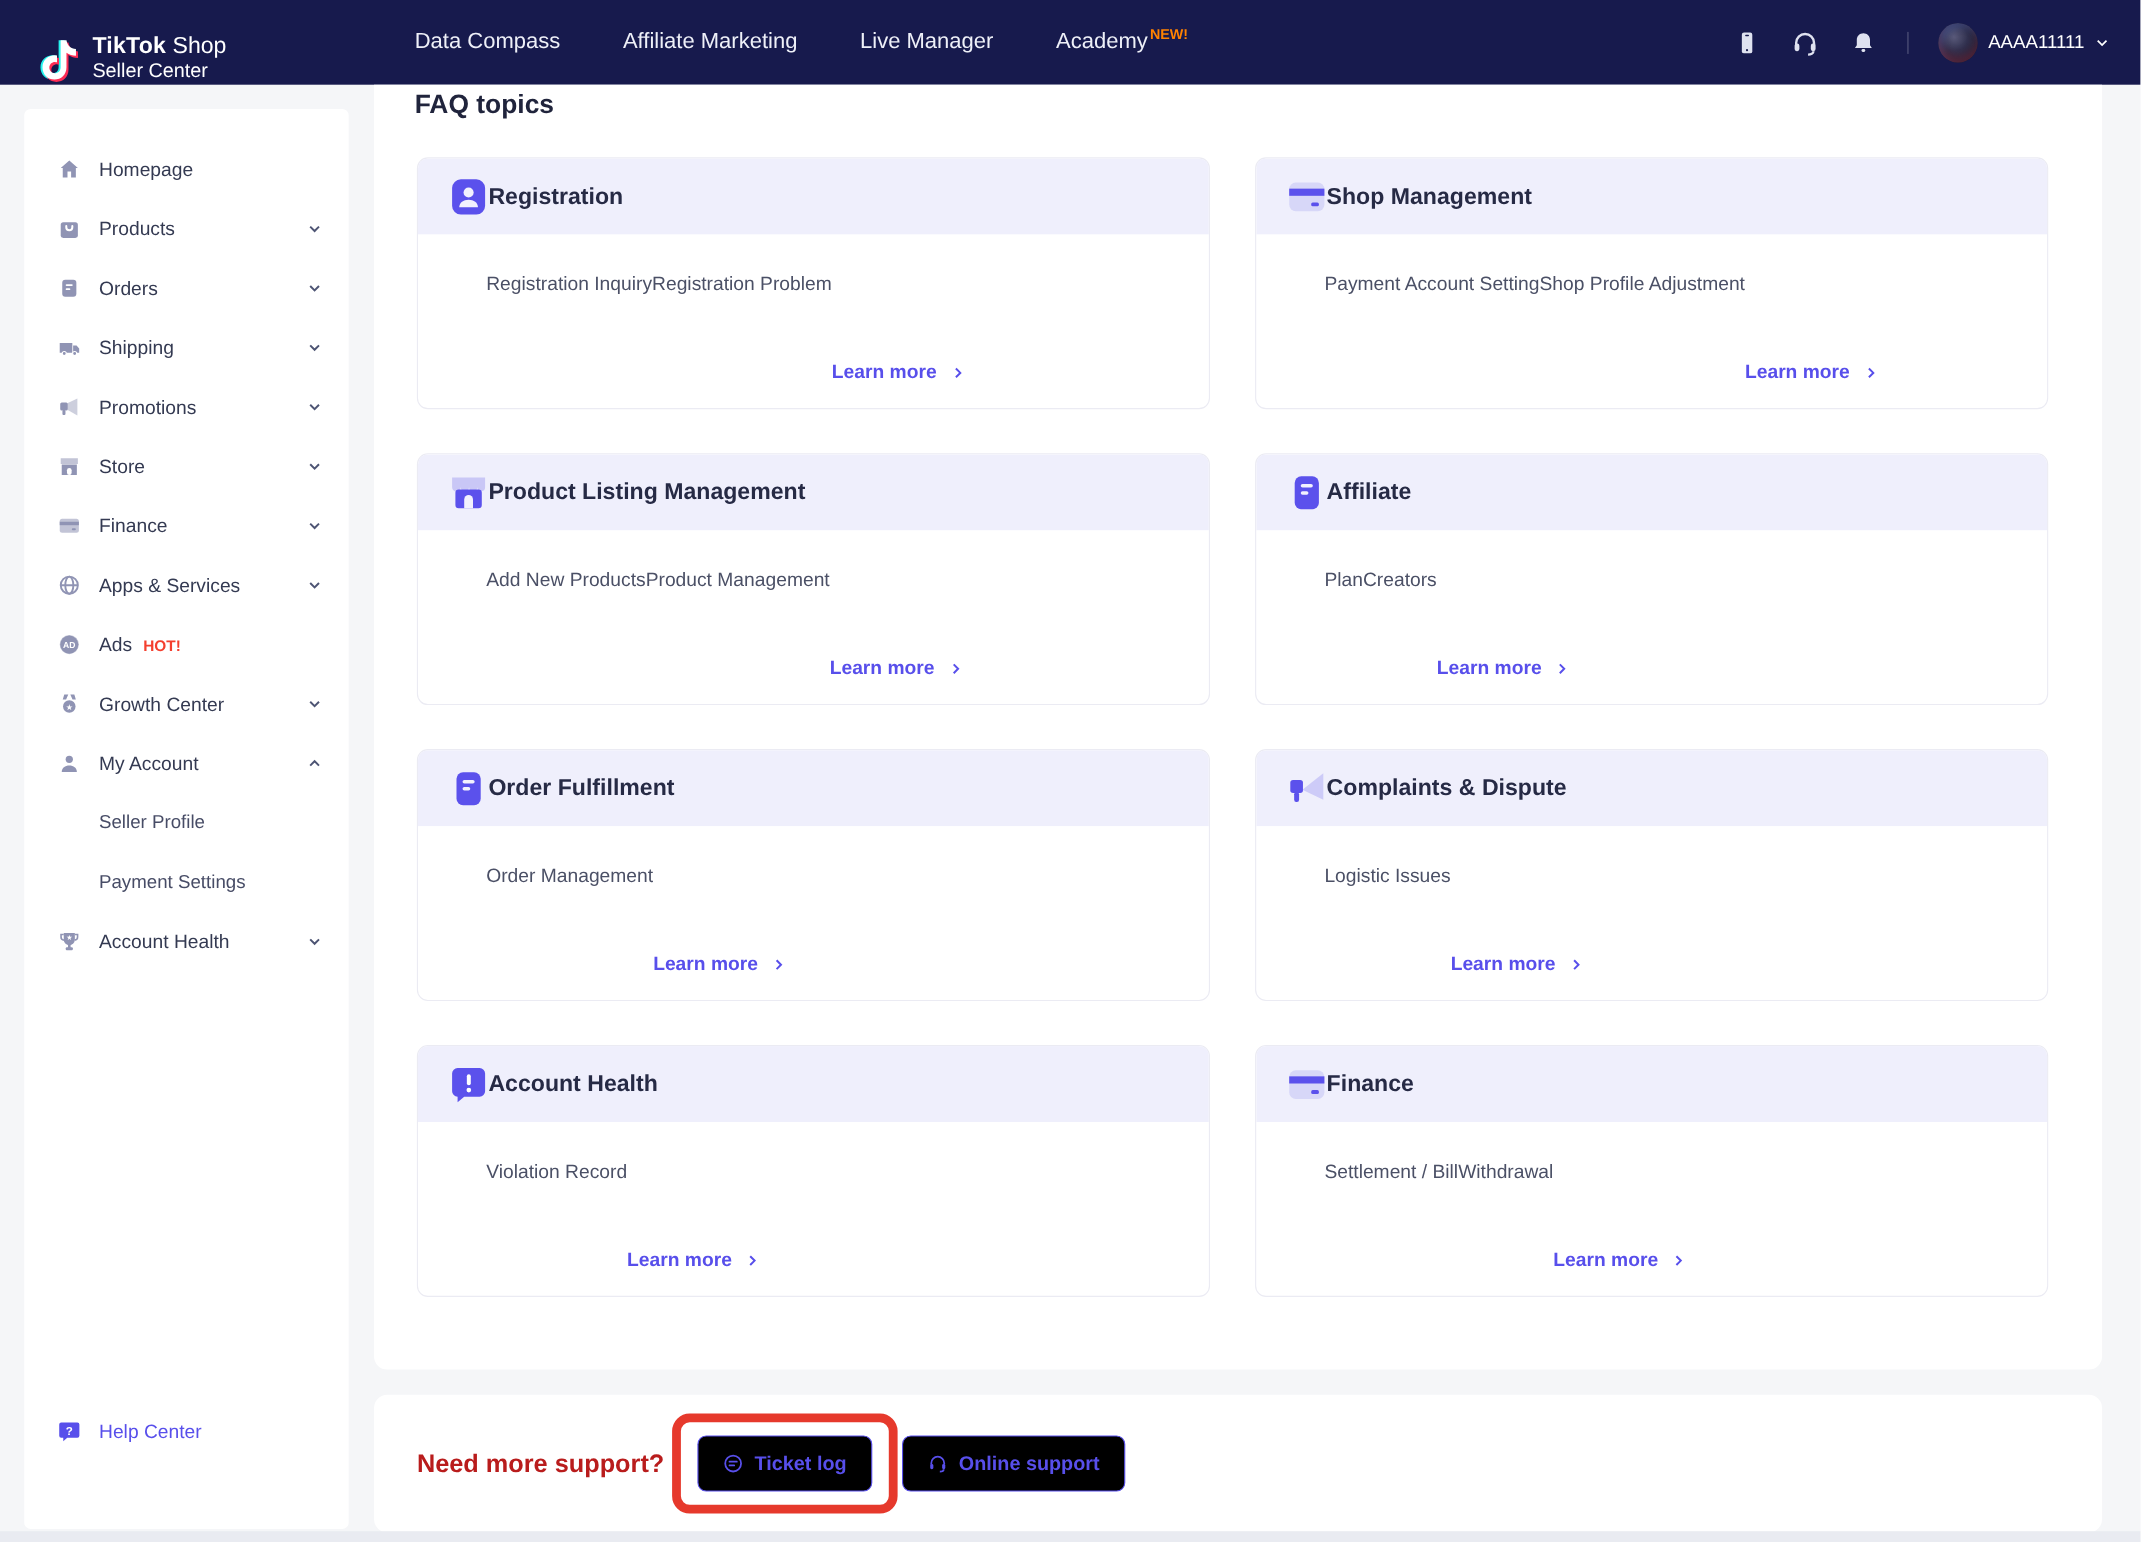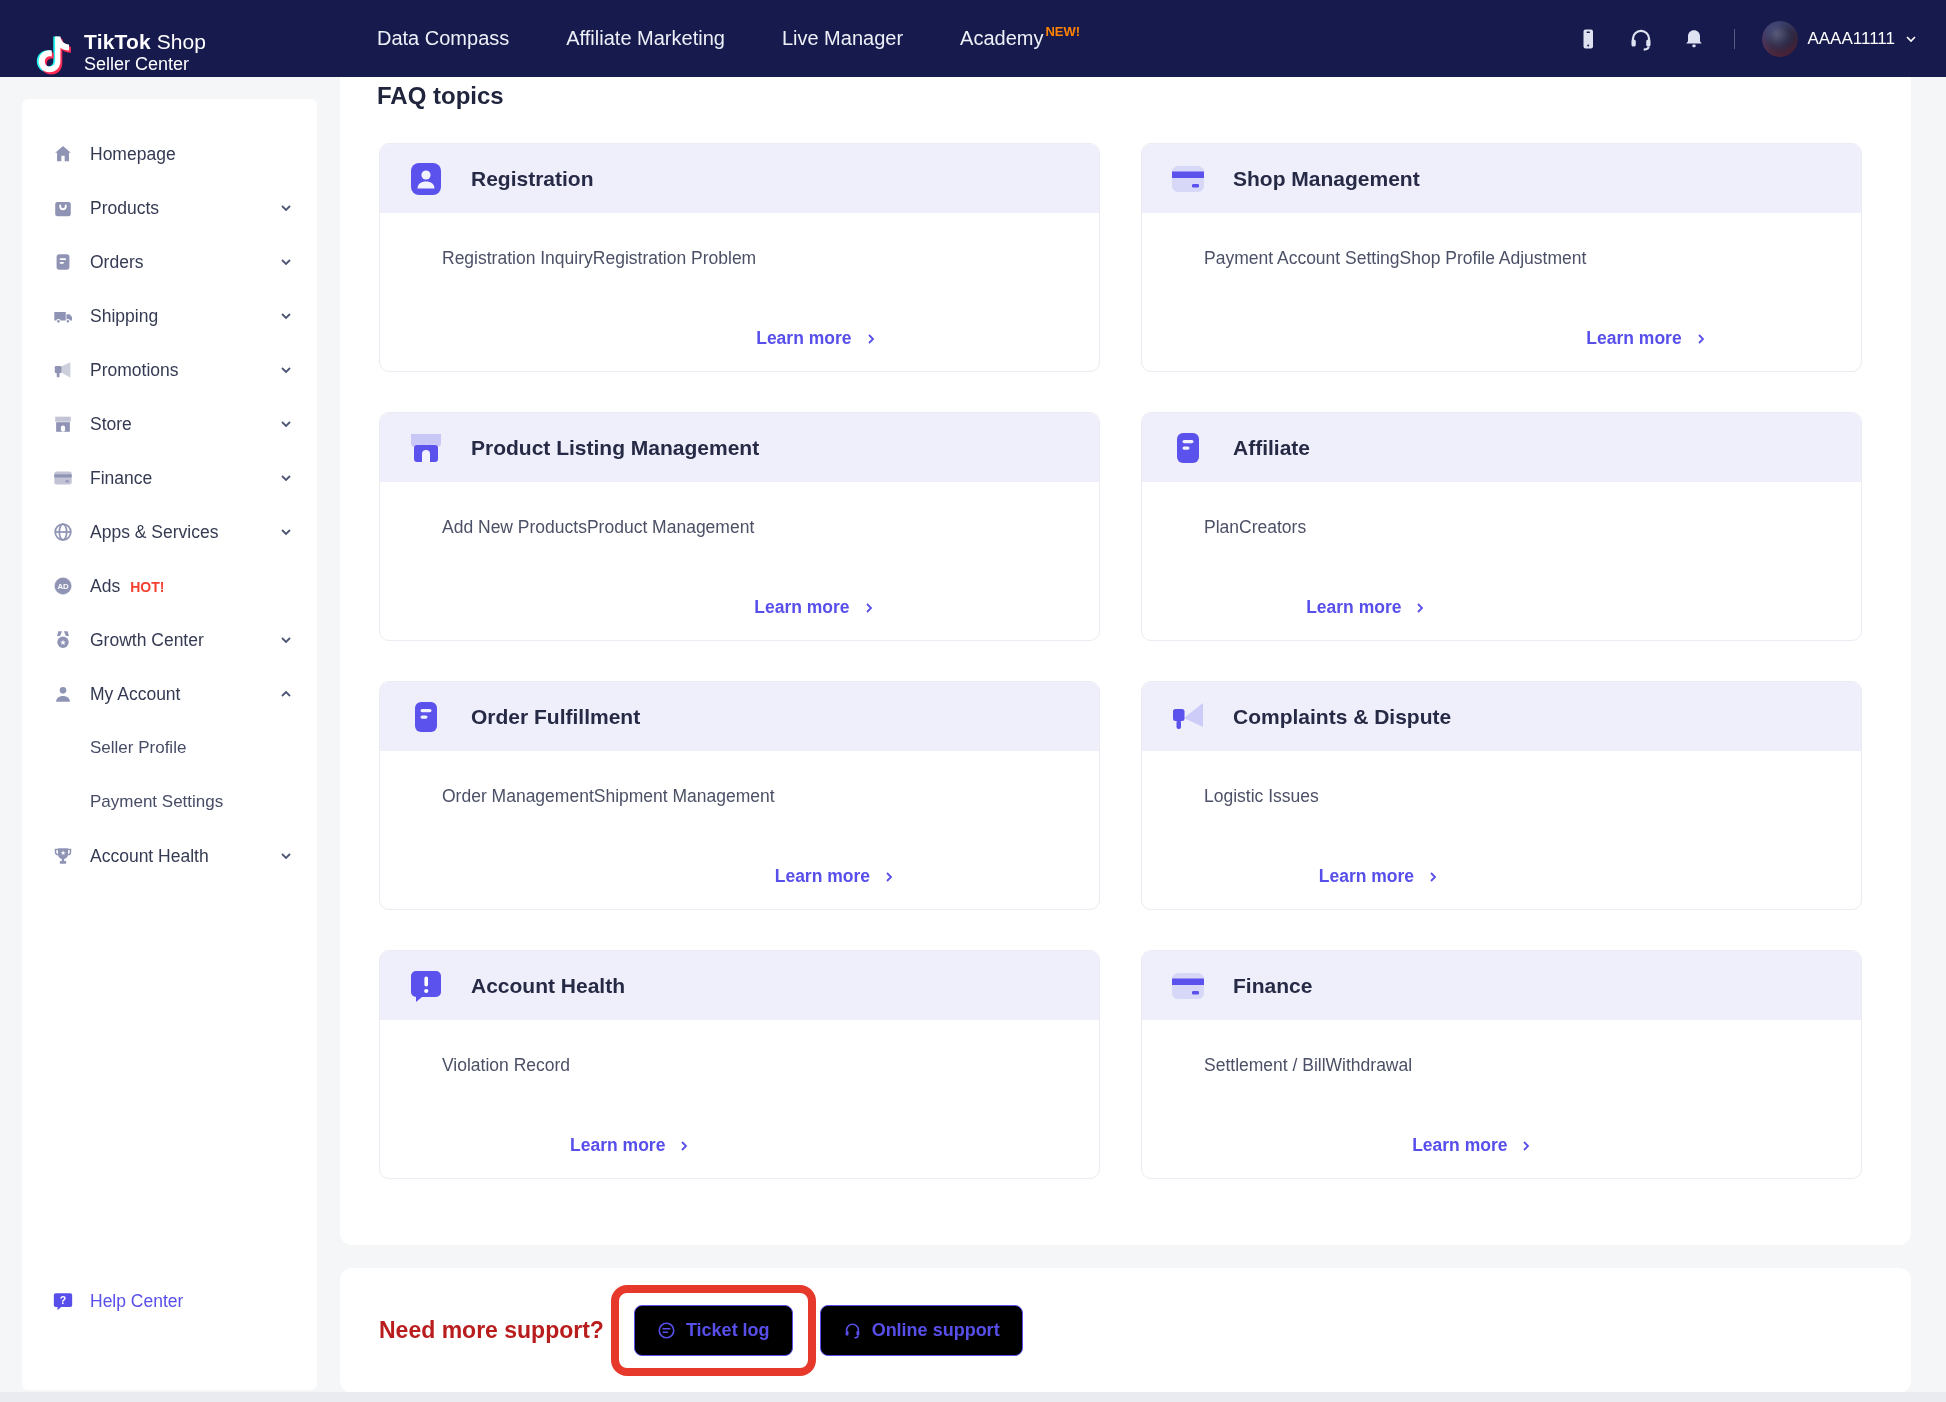--- a/index.html
+++ b/index.html
@@ -68,21 +68,21 @@
     background:#fff; border-radius:0 0 12px 12px;
   }
   .faq-heading { position:absolute; left:37px; top:5px; font-size:24px; font-weight:700; color:#20243c; }
   .cards {
     position:absolute; left:39px; top:66px;
     display:grid; grid-template-columns:721px 721px; column-gap:41px; row-gap:40px;
   }
   .card { border:1px solid #ebebf3; border-radius:10px; background:#fff; overflow:hidden; }
   .card-head {
     height:69px; background:#efeffc; display:flex; align-items:center;
-    padding:0 28px; gap:27px;
+    padding:0 28px; 
   }
   .card-ico { width:36px; height:36px; flex:0 0 36px; }
   .card-title { font-size:21px; font-weight:700; color:#262a45; }
   .card-body { height:158px; padding:24px 28px 22px 62px; display:flex; flex-direction:row; }
   .card-item { font-size:17.5px; color:#4b5066; height:42px; display:flex; align-items:center; cursor:pointer; }
   .learn-more {
     margin-top:auto; display:flex; align-items:center; gap:12px;
     color:#584feb; font-size:17.5px; font-weight:700; cursor:pointer;
   }
   .learn-more svg { width:14px; height:14px; }
@@ -434,21 +434,20 @@
       <div class="card-head">
         <svg class="card-ico" viewBox="0 0 36 36">
             <rect x="7" y="3" width="22" height="30" rx="6" fill="#5b51ec"></rect>
             <rect x="12.5" y="10" width="11" height="3.2" rx="1.6" fill="#fff" opacity="0.92"></rect>
             <rect x="12.5" y="16.5" width="7" height="3.2" rx="1.6" fill="#fff" opacity="0.92"></rect>
           </svg>
         <span class="card-title">Order Fulfillment</span>
       </div>
       <div class="card-body">
         <div class="card-item">Order Management</div>
-        <div class="card-item">Shipment Management</div>
         <div class="learn-more">
           <span>Learn more</span>
           <svg viewBox="0 0 14 14">
               <path d="M5 3l4 4-4 4" fill="none" stroke="#584feb" stroke-width="1.8"></path>
             </svg>
         </div>
       </div>
     </div>
 
     <div class="card">

